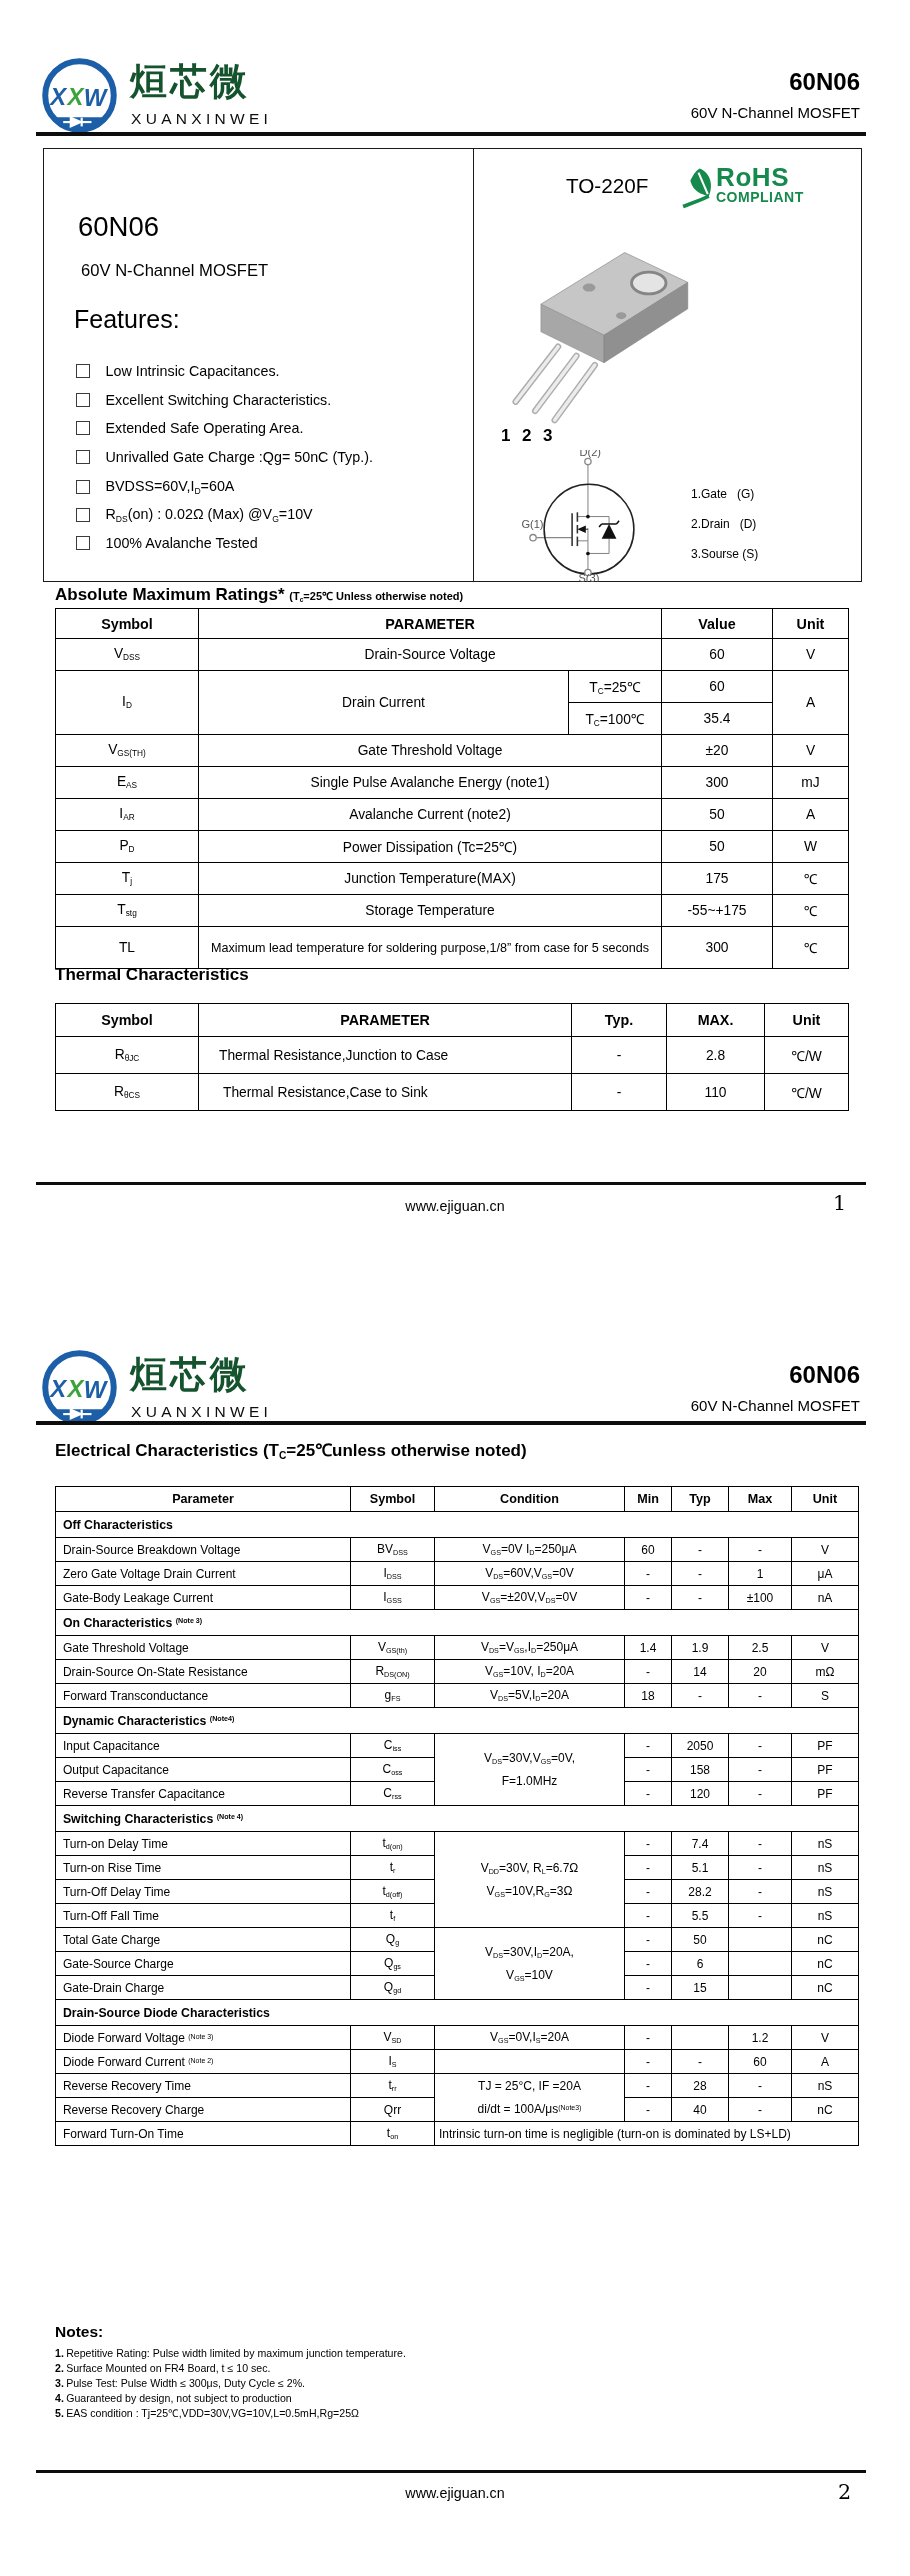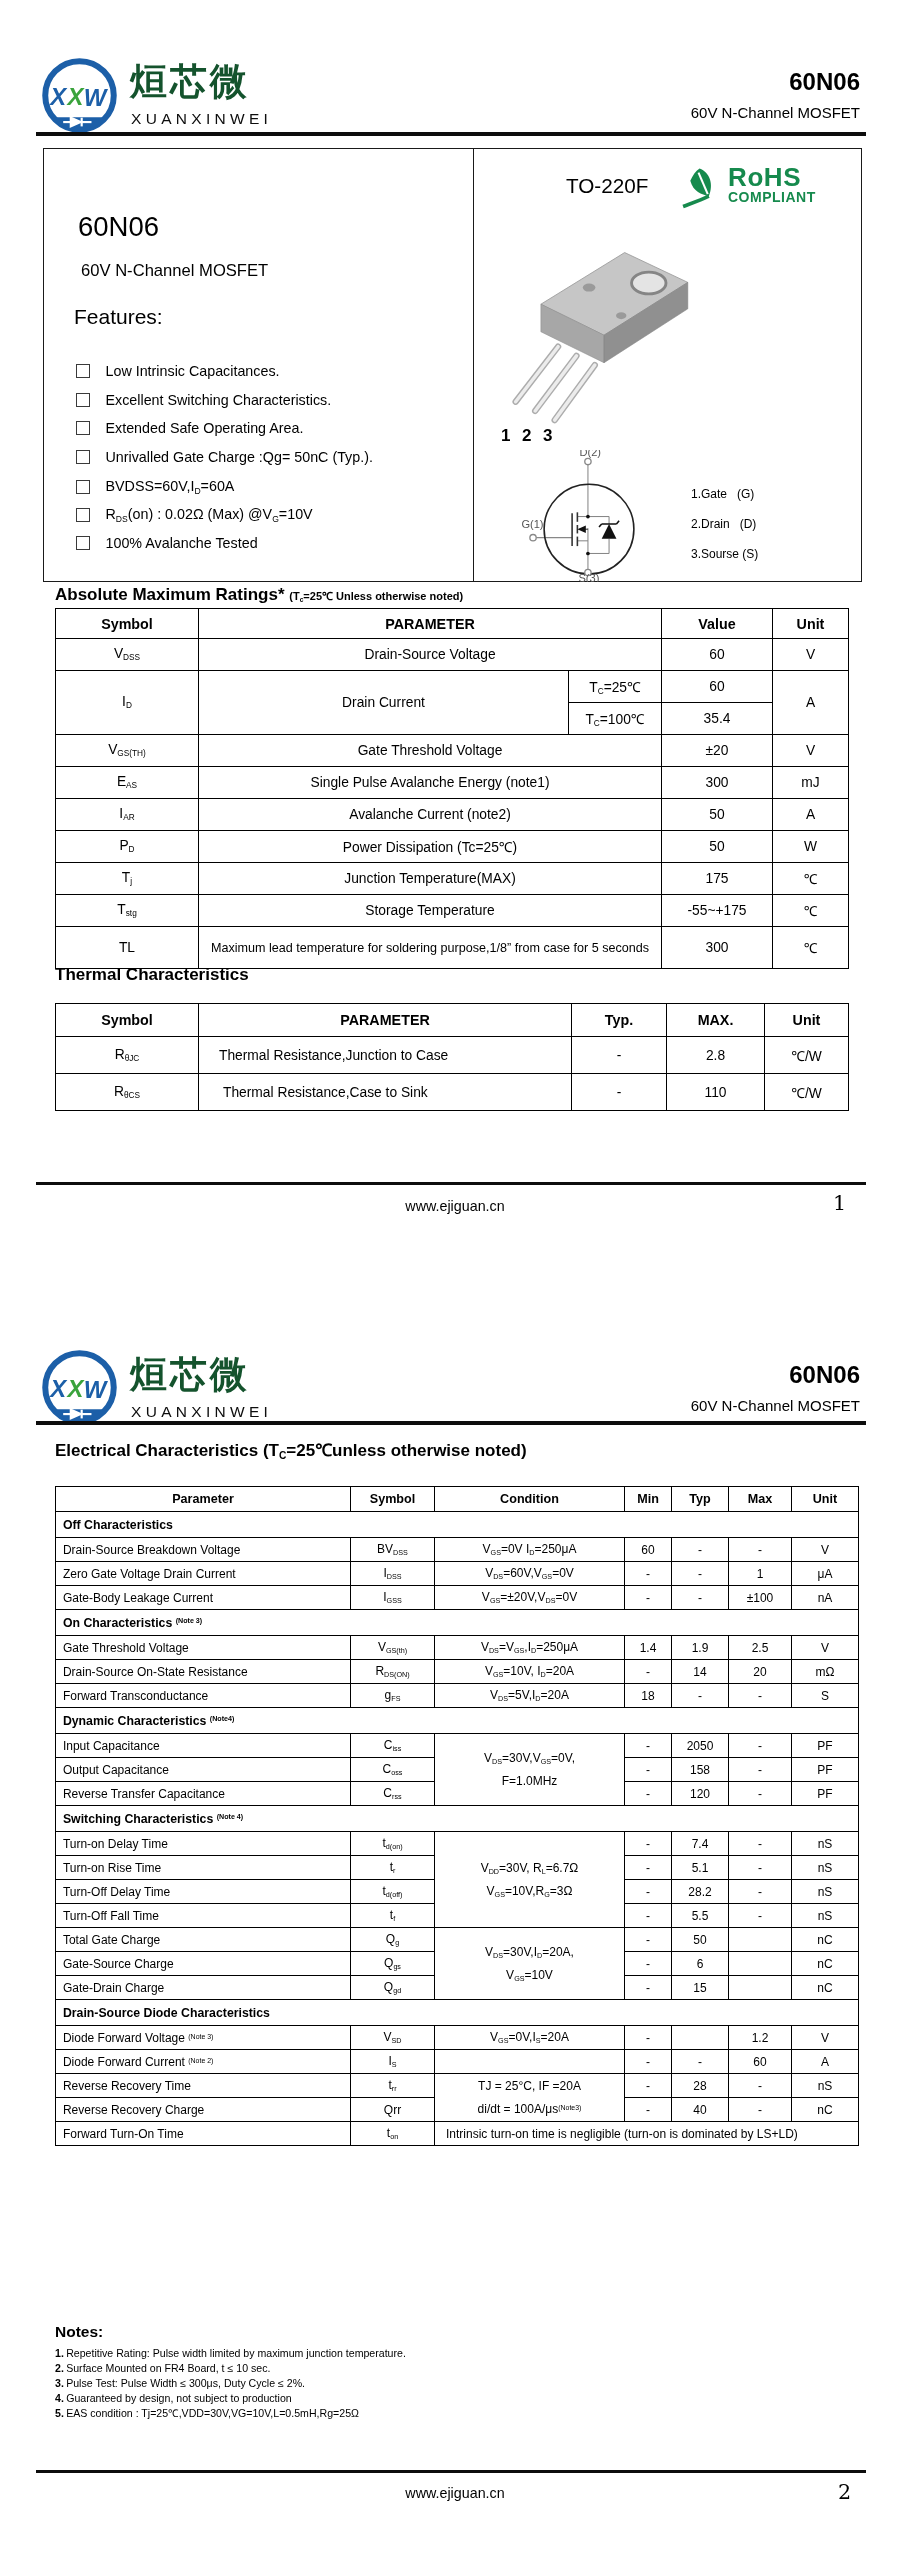--- a/index.html
+++ b/index.html
@@ -13,27 +13,27 @@
   .cn{font-size:37px;font-weight:700;letter-spacing:2.9px;color:#14532d}
   .en{font-size:15.5px;font-weight:500;letter-spacing:4.3px;color:#0d0d0d}
   .pn{font-size:24px;font-weight:bold;text-align:right}
   .psub{font-size:15px;text-align:right}
   .rule{height:4px;background:#0d0d0d}
   
   .fbox{border:1.1px solid #1a1a1a}
   .vline{position:absolute;top:0;bottom:0;width:1.1px;background:#1a1a1a}
   .bigpart{font-size:27.5px}
   .bigsub{font-size:16.6px}
-  .feath{font-size:21px}
+  .feath{font-size:25px}
   .feat{position:absolute;display:flex;align-items:center}
   .cb{width:12px;height:12px;border:1.1px solid #3a3a3a;margin-right:15.5px;flex:0 0 auto}
   .feat span.tx{font-size:14.3px;white-space:nowrap}
   .pkgname{font-size:20.7px}
   .rohs{display:flex;align-items:flex-start}
-  .rohs-txt{margin-left:12px}
+  .rohs-txt{margin-left:0}
   .rohs-big{font-size:26px;font-weight:800;line-height:0.9;letter-spacing:0.6px}
   .rohs-sm{font-size:14px;font-weight:700;letter-spacing:0.5px}
   .pins123{font-size:17px;font-weight:bold}
   .pins123 span{margin-right:11.5px}
   .pinlist div{font-size:12px;line-height:30px;white-space:pre}
   
   .h1{font-size:17px;font-weight:bold;white-space:nowrap}
   .h1 .note{font-size:11px}
   
   table{border-collapse:collapse;table-layout:fixed}
@@ -559,21 +559,21 @@
         <td class="pl">Reverse Recovery Charge</td>
         <td>Qrr</td>
         <td>-</td>
         <td>40</td>
         <td>-</td>
         <td>nC</td>
       </tr>
       <tr style="height:24px">
         <td class="pl">Forward Turn-On Time</td>
         <td>t<sub>on</sub></td>
-        <td colspan="5" style="text-align:left;padding-left:11px">Intrinsic turn-on time is negligible (turn-on is dominated by LS+LD)</td>
+        <td colspan="5" style="text-align:left;padding-left:4px">Intrinsic turn-on time is negligible (turn-on is dominated by LS+LD)</td>
       </tr>
     </tbody>
       </table>
 
     <div class="abs ntitle" style="left:55px;top:1035px">Notes:</div>
     <div class="abs" style="left:55px;top:1058px">
       <div class="nitem"><b>1.</b><span>Repetitive Rating: Pulse width limited by maximum junction temperature.</span></div>
       <div class="nitem"><b>2.</b><span>Surface Mounted on FR4 Board, t ≤ 10 sec.</span></div>
       <div class="nitem"><b>3.</b><span>Pulse Test: Pulse Width ≤ 300μs, Duty Cycle ≤ 2%.</span></div>
       <div class="nitem"><b>4.</b><span>Guaranteed by design, not subject to production</span></div>

